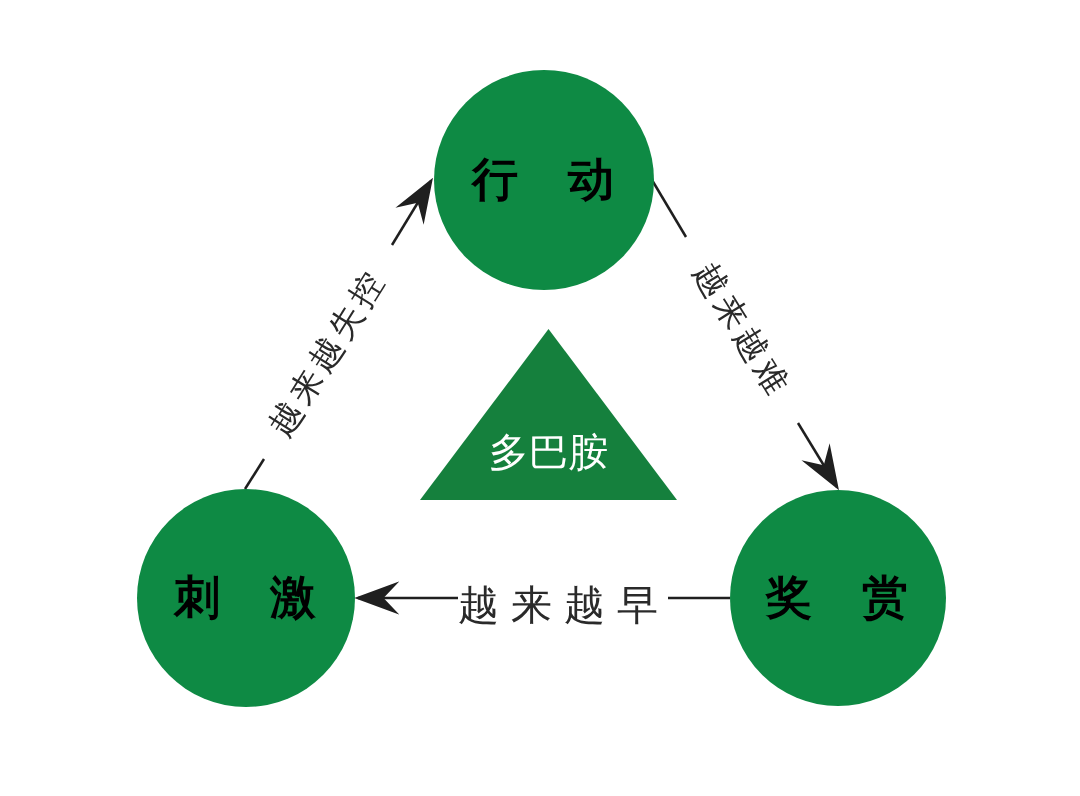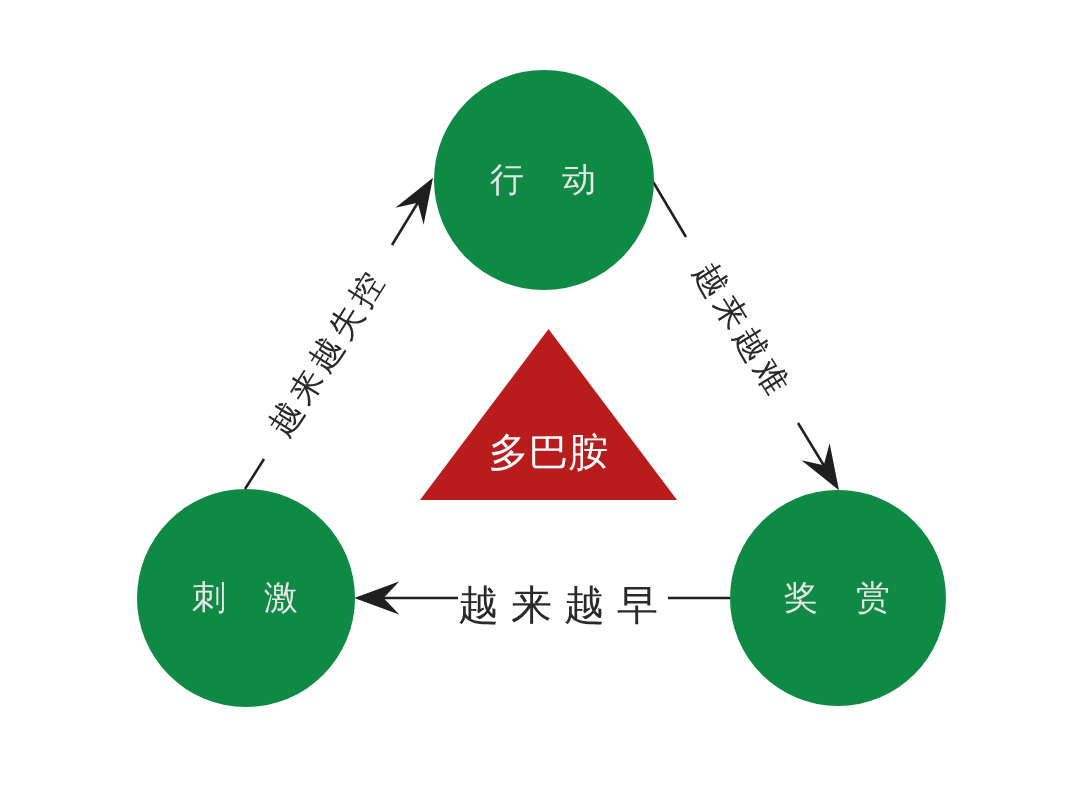--- a/index.html
+++ b/index.html
@@ -23,34 +23,34 @@
   }
   .node {
     position: absolute;
     border-radius: 50%;
     background: #0e8a44;
     display: flex;
     align-items: center;
     justify-content: center;
   }
   .node-label {
-    color: #e5e5e5;
-    font-size: 34px;
-    font-weight: 400;
+    color: #000000;
+    font-size: 46px;
+    font-weight: 700;
     white-space: nowrap;
     letter-spacing: 2px;
   }
   .node-action   { left: 434px; top:  70px; width: 220px; height: 220px; }
   .node-stimulus { left: 137px; top: 489px; width: 218px; height: 218px; }
   .node-reward   { left: 730px; top: 490px; width: 216px; height: 216px; }
   .triangle {
     position: absolute;
     left: 420px; top: 329px;
     width: 257px; height: 171px;
-    background: #b91c1c;
+    background: #15803d;
     clip-path: polygon(50% 0%, 100% 100%, 0% 100%);
   }
   .triangle-label {
     position: absolute;
     left: 0; right: 0;
     top: 96px;
     text-align: center;
     color: #ffffff;
     font-size: 40px;
     white-space: nowrap;

